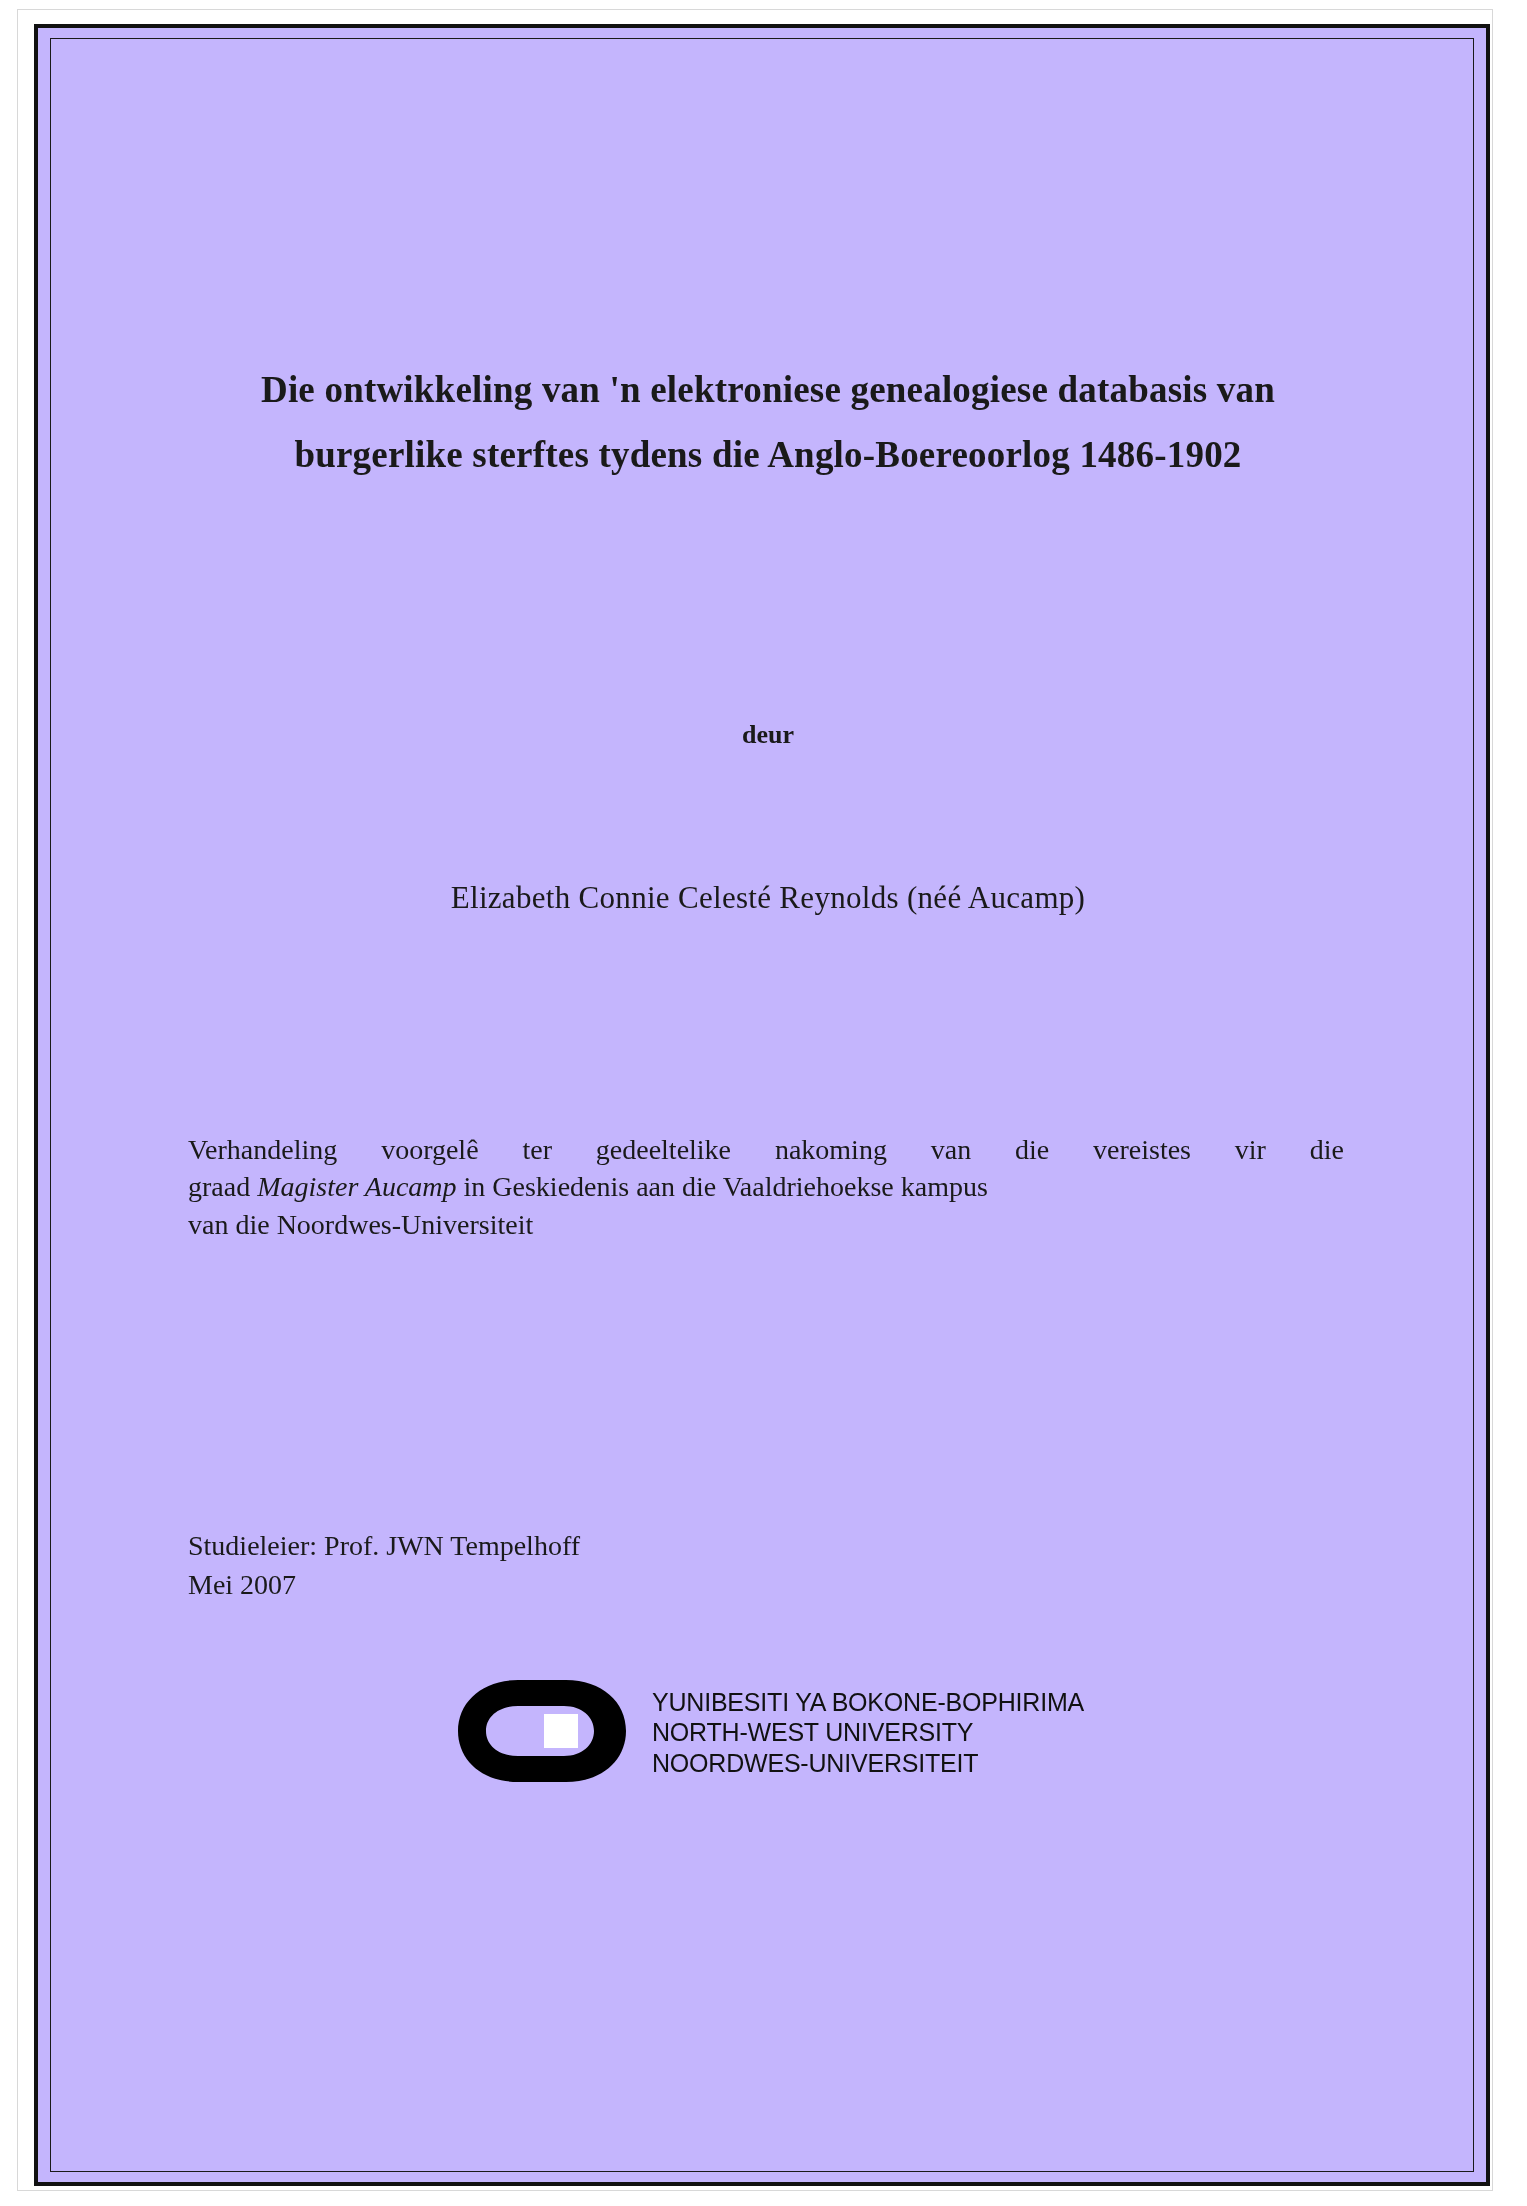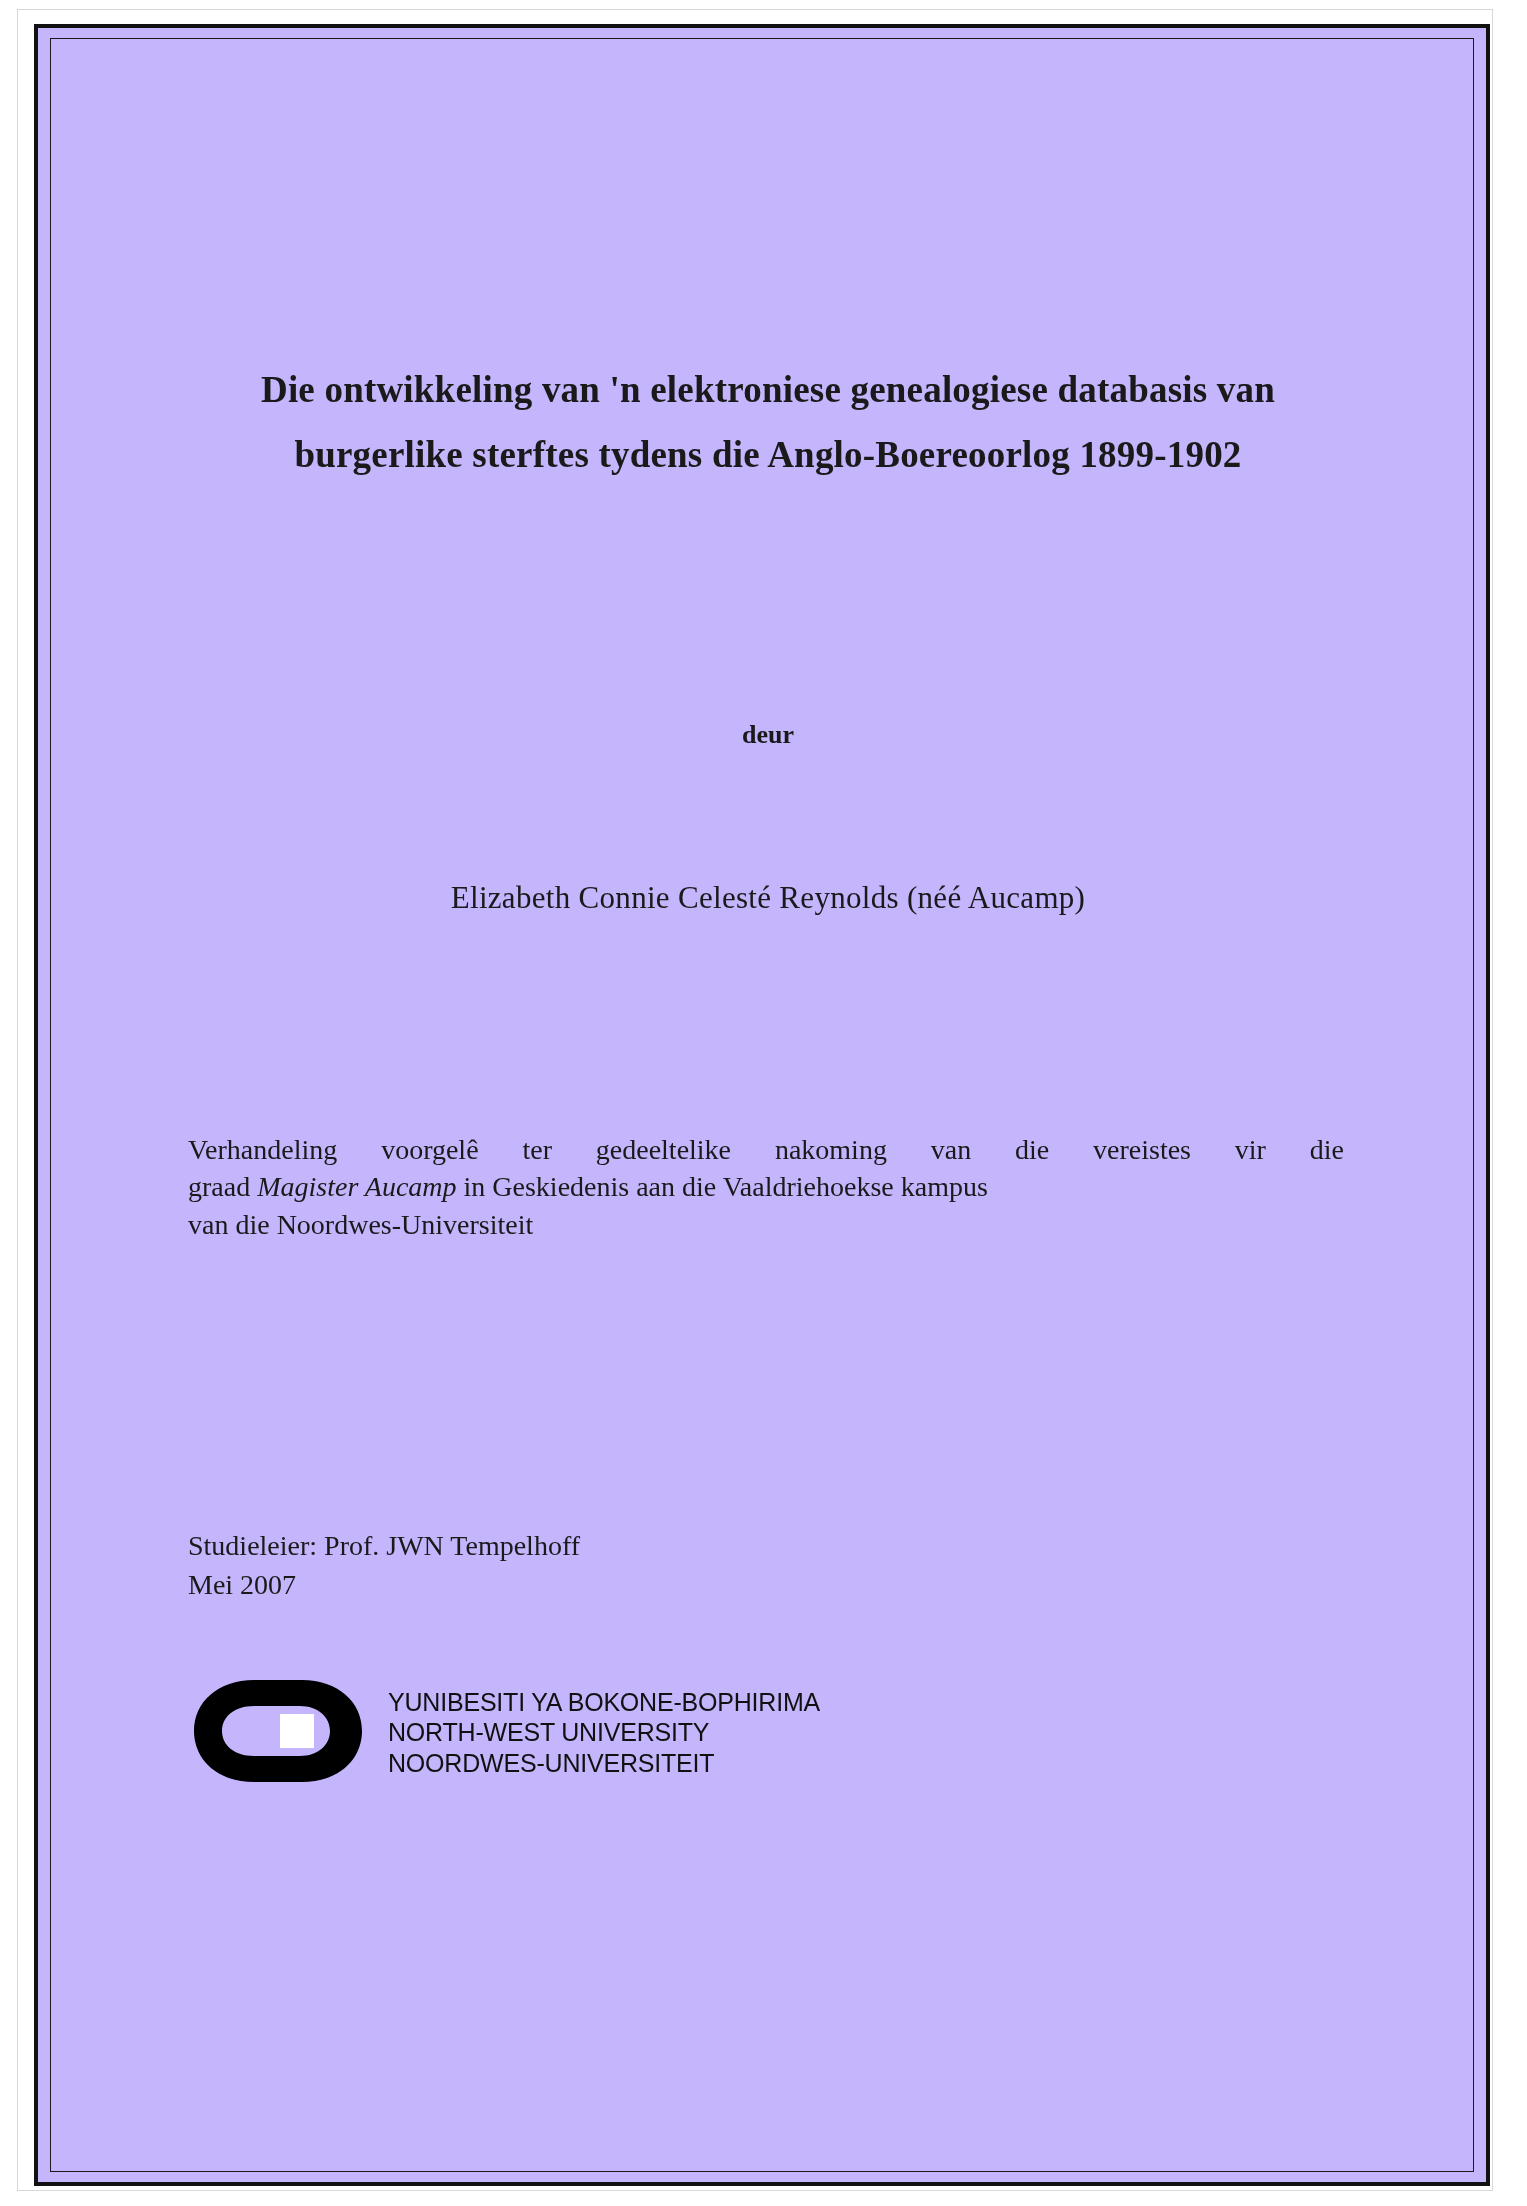--- a/index.html
+++ b/index.html
@@ -108,21 +108,21 @@
     margin-top: 282px;
     font-size: 28px;
     line-height: 1.4;
   }
 
   
   .logo-row {
     margin-top: 68px;
     display: flex;
     align-items: center;
-    justify-content: flex-start;
+    justify-content: center;
     gap: 14px;
   }
   .logo-mark {
     width: 186px;
     height: 118px;
     position: relative;
     flex: 0 0 auto;
   }
   .logo-text {
     font-family: "Liberation Sans", sans-serif;
@@ -141,21 +141,21 @@
 <div class="scan">
   <div class="page-edge"></div>
 
   <div class="frame-outer">
     <div class="frame-inner"></div>
 
     <div class="content">
 
       <h1 class="title">
         <span class="line1">Die ontwikkeling van 'n elektroniese genealogiese databasis van</span>
-        <span class="line2">burgerlike sterftes tydens die Anglo-Boereoorlog 1899-1902</span>
+        <span class="line2">burgerlike sterftes tydens die Anglo-Boereoorlog 1486-1902</span>
       </h1>
 
       <div class="deur">deur</div>
 
       <div class="author">Elizabeth Connie Celesté Reynolds (néé Aucamp)</div>
 
       <div class="submission">
         <div class="just">Verhandeling voorgelê ter gedeeltelike nakoming van die vereistes vir die</div>
         <div class="l2"><span>graad </span><em>Magister Aucamp</em><span> in Geskiedenis aan die Vaaldriehoekse kampus</span></div>
         <div class="l3">van die Noordwes-Universiteit</div>

